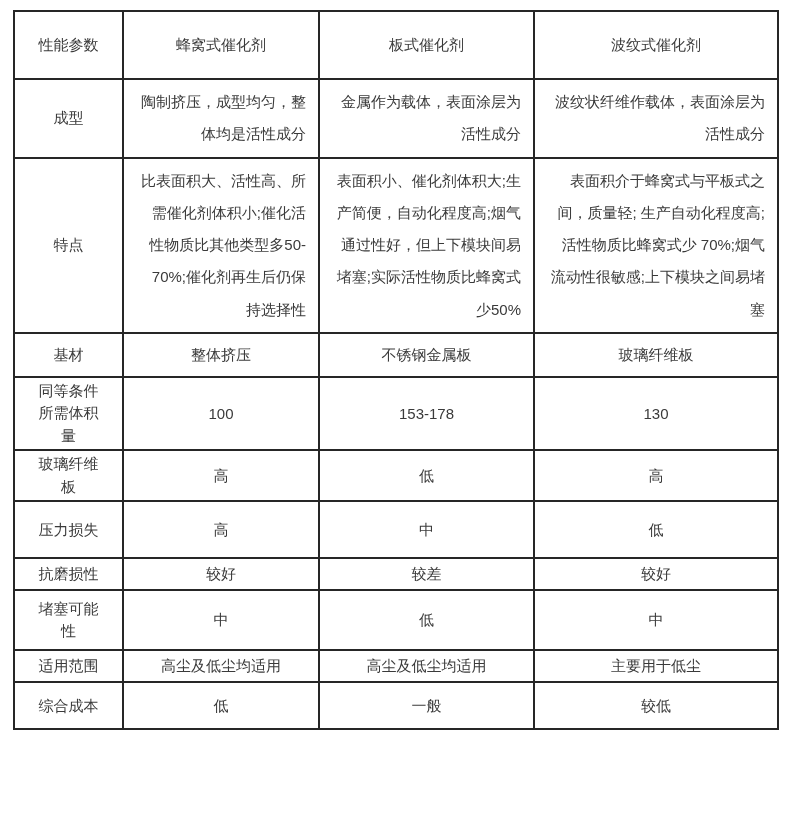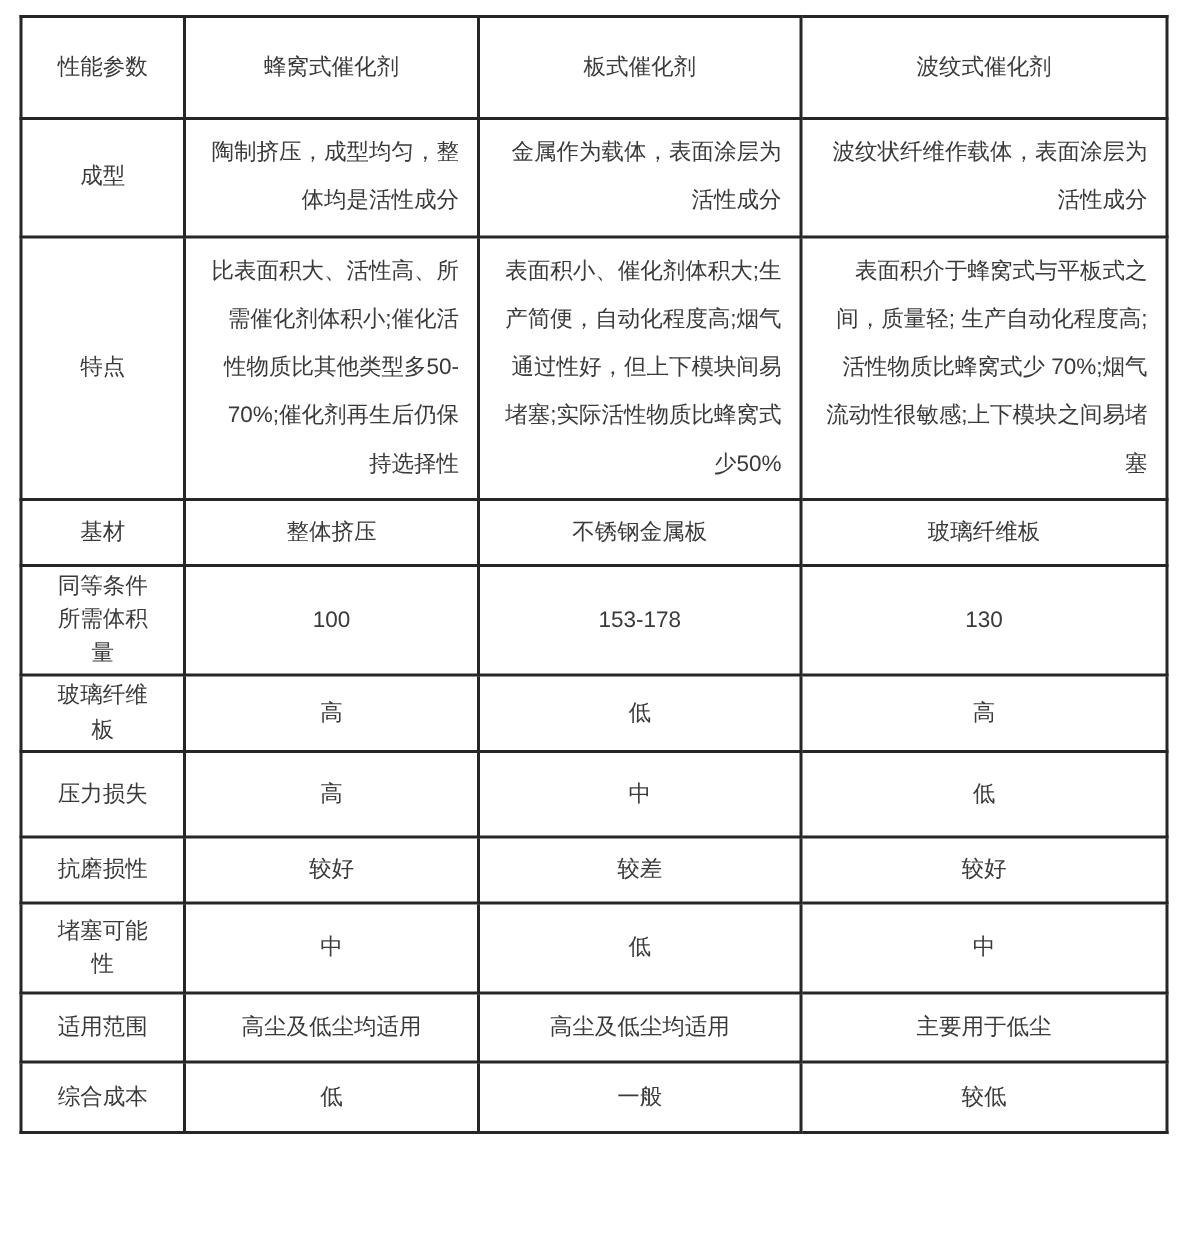--- a/index.html
+++ b/index.html
@@ -96,33 +96,33 @@
         <td>高</td>
         <td>低</td>
         <td>高</td>
       </tr>
       <tr style="height:57px">
         <td class="label">压力损失</td>
         <td>高</td>
         <td>中</td>
         <td>低</td>
       </tr>
-      <tr style="height:44px">
+      <tr style="height:32px">
         <td class="label">抗磨损性</td>
         <td>较好</td>
         <td>较差</td>
         <td>较好</td>
       </tr>
       <tr style="height:60px">
         <td class="label">堵塞可能性</td>
         <td>中</td>
         <td>低</td>
         <td>中</td>
       </tr>
-      <tr style="height:46px">
+      <tr style="height:32px">
         <td class="label">适用范围</td>
         <td>高尘及低尘均适用</td>
         <td>高尘及低尘均适用</td>
         <td>主要用于低尘</td>
       </tr>
       <tr style="height:47px">
         <td class="label">综合成本</td>
         <td>低</td>
         <td>一般</td>
         <td>较低</td>

